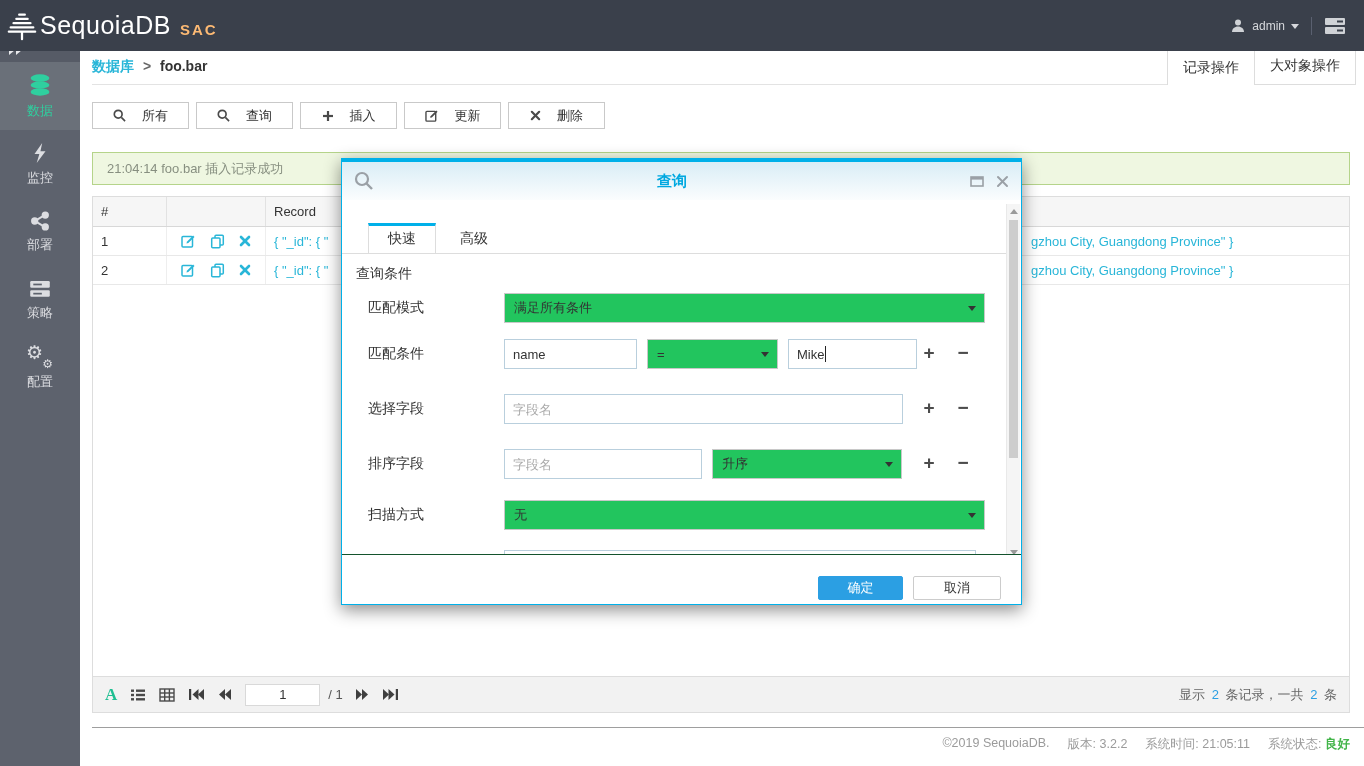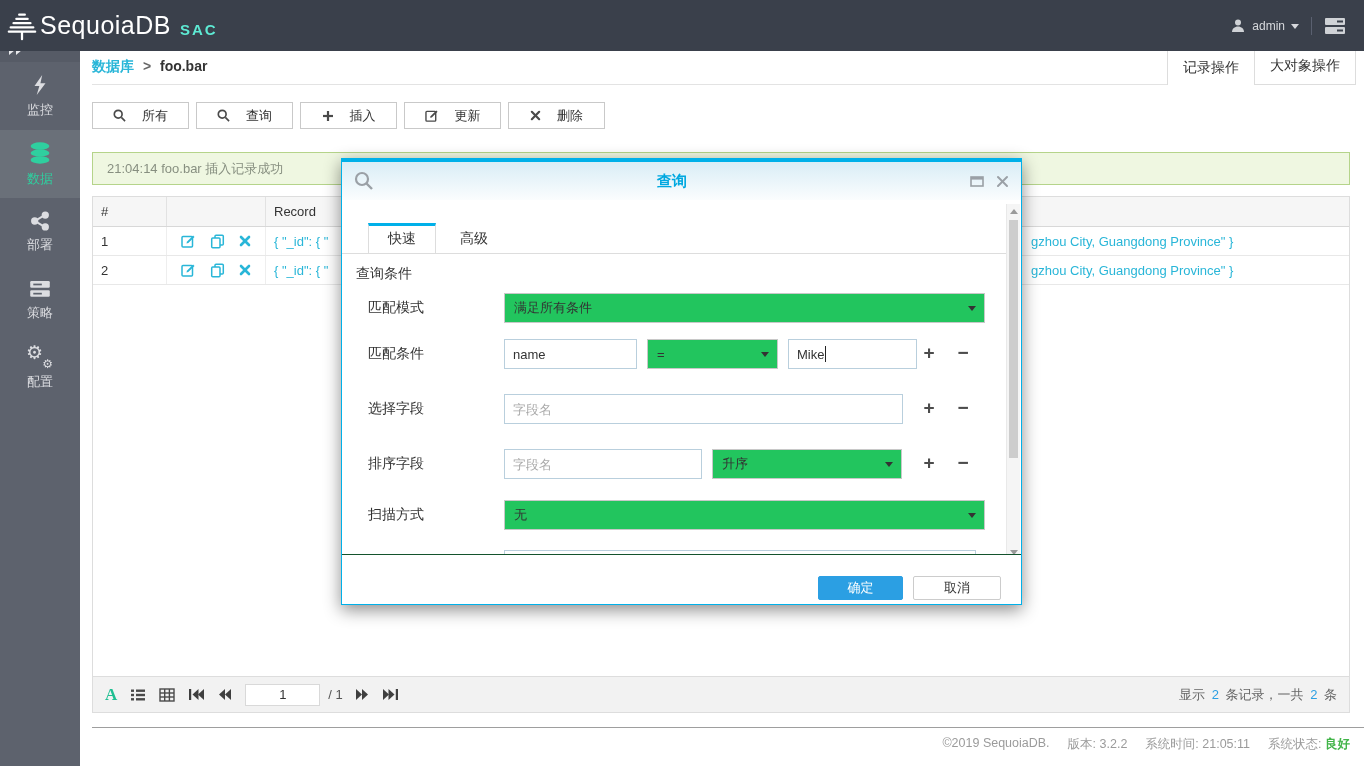--- a/index.html
+++ b/index.html
@@ -4,21 +4,21 @@
 <style>
   * { box-sizing: border-box; }
   html,body { margin:0; padding:0; background:#fff; }
   body { font-family:"Liberation Sans","DejaVu Sans",sans-serif; }
   .stage { position:relative; width:1364px; height:766px; background:#fff; overflow:hidden; }
 
   
   .topbar { position:absolute; left:0; top:0; width:100%; height:51px; background:#3a404b; display:flex; align-items:center; z-index:10; }
   .logo { display:flex; align-items:center; padding-left:6px; }
   .logo-text { color:#fff; font-size:25px; letter-spacing:.5px; margin-left:2px; }
-  .logo-badge { color:#5eead4; font-size:15px; font-weight:bold; letter-spacing:2px; margin-left:9px; padding-top:7px;text-align:center; }
+  .logo-badge { color:#fdba74; font-size:15px; font-weight:bold; letter-spacing:2px; margin-left:9px; padding-top:7px;text-align:center; }
   .topbar-right { margin-left:auto; display:flex; align-items:center; padding-right:18px; }
   .user-name { color:#d6d8dc; font-size:12px; margin:0 6px 0 6px; }
   .caret-down { width:0; height:0; border-left:4px solid transparent; border-right:4px solid transparent; border-top:5px solid #d6d8dc; margin-top:2px; }
   .topbar-divider { width:1px; height:18px; background:#5a6070; margin:0 12px; }
 
   
   .sidebar { position:absolute; left:0; top:38px; width:80px; height:728px; background:#5d626d; z-index:5; }
   .collapse-strip { height:24px; display:flex; align-items:center; padding-left:8px; background:#565b66; cursor:pointer; }
   .side-item { height:68px; display:flex; flex-direction:column; align-items:center; justify-content:center; gap:5px; color:#dcdde1; font-size:13px; cursor:pointer; }
   .side-item.active { background:#6a7079; color:#2fcf9f; }
@@ -163,39 +163,39 @@
 
   <div class="sidebar">
     <div class="collapse-strip">
       <svg width="16" height="12" viewBox="0 0 16 12">
         <g fill="#e8e9ec">
           <path d="M1 1l6 5-6 5z"></path>
           <path d="M8 1l6 5-6 5z"></path>
         </g>
       </svg>
     </div>
-    <div class="side-item">
-      <span style="display:flex;">
-        <svg width="20" height="22" viewBox="0 0 18 20">
-          <path d="M11 1L4 11h4.4L6 19l8-10.5H9.4z" fill="#dcdde1"></path>
-        </svg>
-      </span>
-      <span>监控</span>
-    </div>
     <div class="side-item active">
       <span style="display:flex;">
         <svg width="24" height="24" viewBox="0 0 22 22">
           <g fill="#2fcf9f">
             <ellipse cx="11" cy="4.6" rx="8.6" ry="3.4"></ellipse>
             <ellipse cx="11" cy="11" rx="8.6" ry="3.4"></ellipse>
             <ellipse cx="11" cy="17.4" rx="8.6" ry="3.4"></ellipse>
           </g>
         </svg>
       </span>
       <span>数据</span>
+    </div>
+    <div class="side-item">
+      <span style="display:flex;">
+        <svg width="20" height="22" viewBox="0 0 18 20">
+          <path d="M11 1L4 11h4.4L6 19l8-10.5H9.4z" fill="#dcdde1"></path>
+        </svg>
+      </span>
+      <span>监控</span>
     </div>
     <div class="side-item">
       <span style="display:flex;">
         <svg width="20" height="20" viewBox="0 0 17 17">
           <g fill="#dcdde1" stroke="#dcdde1" stroke-width="1.6">
             <line x1="5" y1="8" x2="12.5" y2="3.5"></line>
             <line x1="5" y1="9" x2="12.5" y2="13.5"></line>
             <circle cx="4" cy="8.5" r="2.3"></circle>
             <circle cx="13" cy="3.5" r="2.3"></circle>
             <circle cx="13" cy="13.5" r="2.3"></circle>

